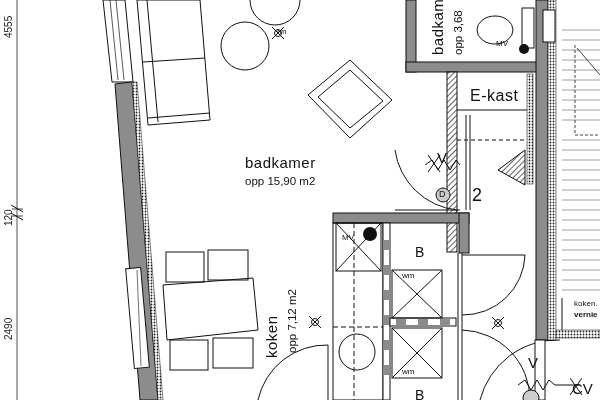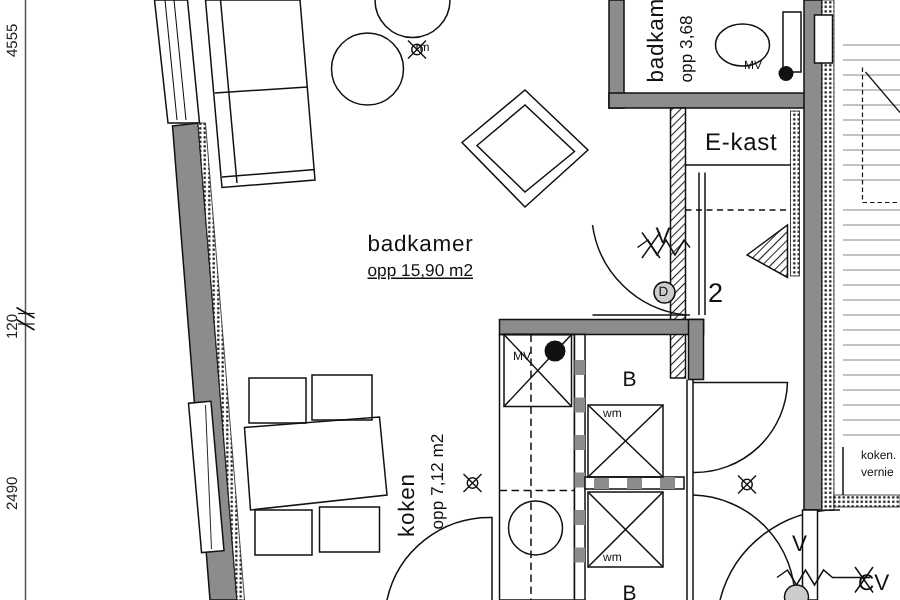--- a/index.html
+++ b/index.html
@@ -188,21 +188,21 @@
   <circle cx="531" cy="398" r="8" fill="#ccc" stroke="#111"></circle>
 
   <line x1="562" y1="298" x2="562" y2="330" stroke="#111"></line>
 </svg>
 
 <div class="lbl dim rot" style="left:4px;top:38px;">4555</div>
 <div class="lbl dim rot" style="left:4px;top:226px;">120</div>
 <div class="lbl dim rot" style="left:4px;top:340px;">2490</div>
 
 <div class="lbl room" style="left:245px;top:155px;">badkamer</div>
-<div class="lbl area" style="left:245px;top:176px;text-decoration:underline;">opp 15,90 m2</div>
+<div class="lbl area" style="left:245px;top:176px;">opp 15,90 m2</div>
 
 <div class="lbl room rot" style="left:264px;top:358px;">koken</div>
 <div class="lbl area rot" style="left:287px;top:353px;">opp 7,12 m2</div>
 
 <div class="lbl room rot" style="left:430px;top:55px;">badkamer</div>
 <div class="lbl area rot" style="left:453px;top:55px;">opp 3,68</div>
 
 <div class="lbl room" style="left:470px;top:88px;font-size:16px;">E-kast</div>
 
 <div class="lbl sym" style="left:277px;top:28px;">rm</div>
@@ -211,13 +211,13 @@
 <div class="lbl" style="left:437px;top:150px;font-size:15px;">V</div>
 <div class="lbl" style="left:528px;top:355px;font-size:15px;">V</div>
 <div class="lbl" style="left:439px;top:190px;font-size:9px;">D</div>
 <div class="lbl" style="left:472px;top:186px;font-size:18px;">2</div>
 <div class="lbl" style="left:415px;top:245px;font-size:14px;">B</div>
 <div class="lbl" style="left:415px;top:388px;font-size:14px;">B</div>
 <div class="lbl sym" style="left:402px;top:272px;">wm</div>
 <div class="lbl sym" style="left:402px;top:368px;">wm</div>
 <div class="lbl" style="left:572px;top:356px;font-size:15px;margin-top:25px;">CV</div>
 <div class="lbl sym" style="left:574px;top:300px;">koken.</div>
-<div class="lbl sym" style="left:574px;top:311px;">vernie</div>
+<div class="lbl sym" style="left:574px;top:311px;font-weight:bold;">vernie</div>
 
 </body></html>

